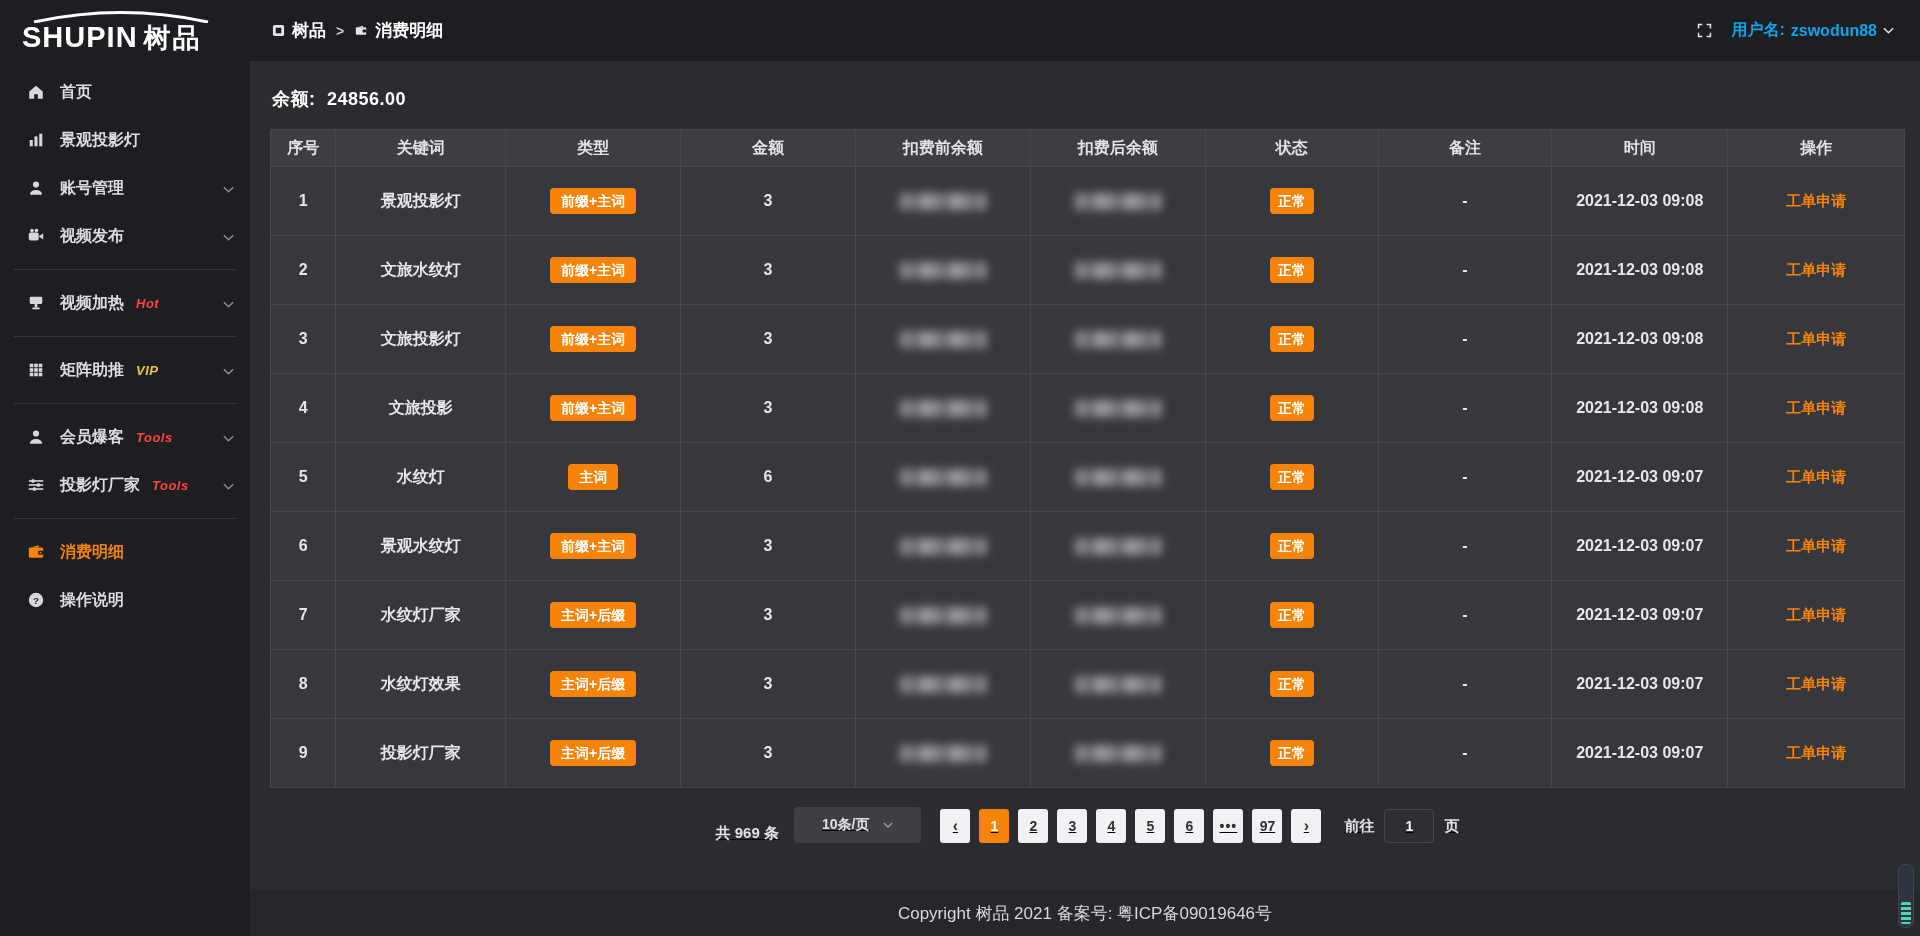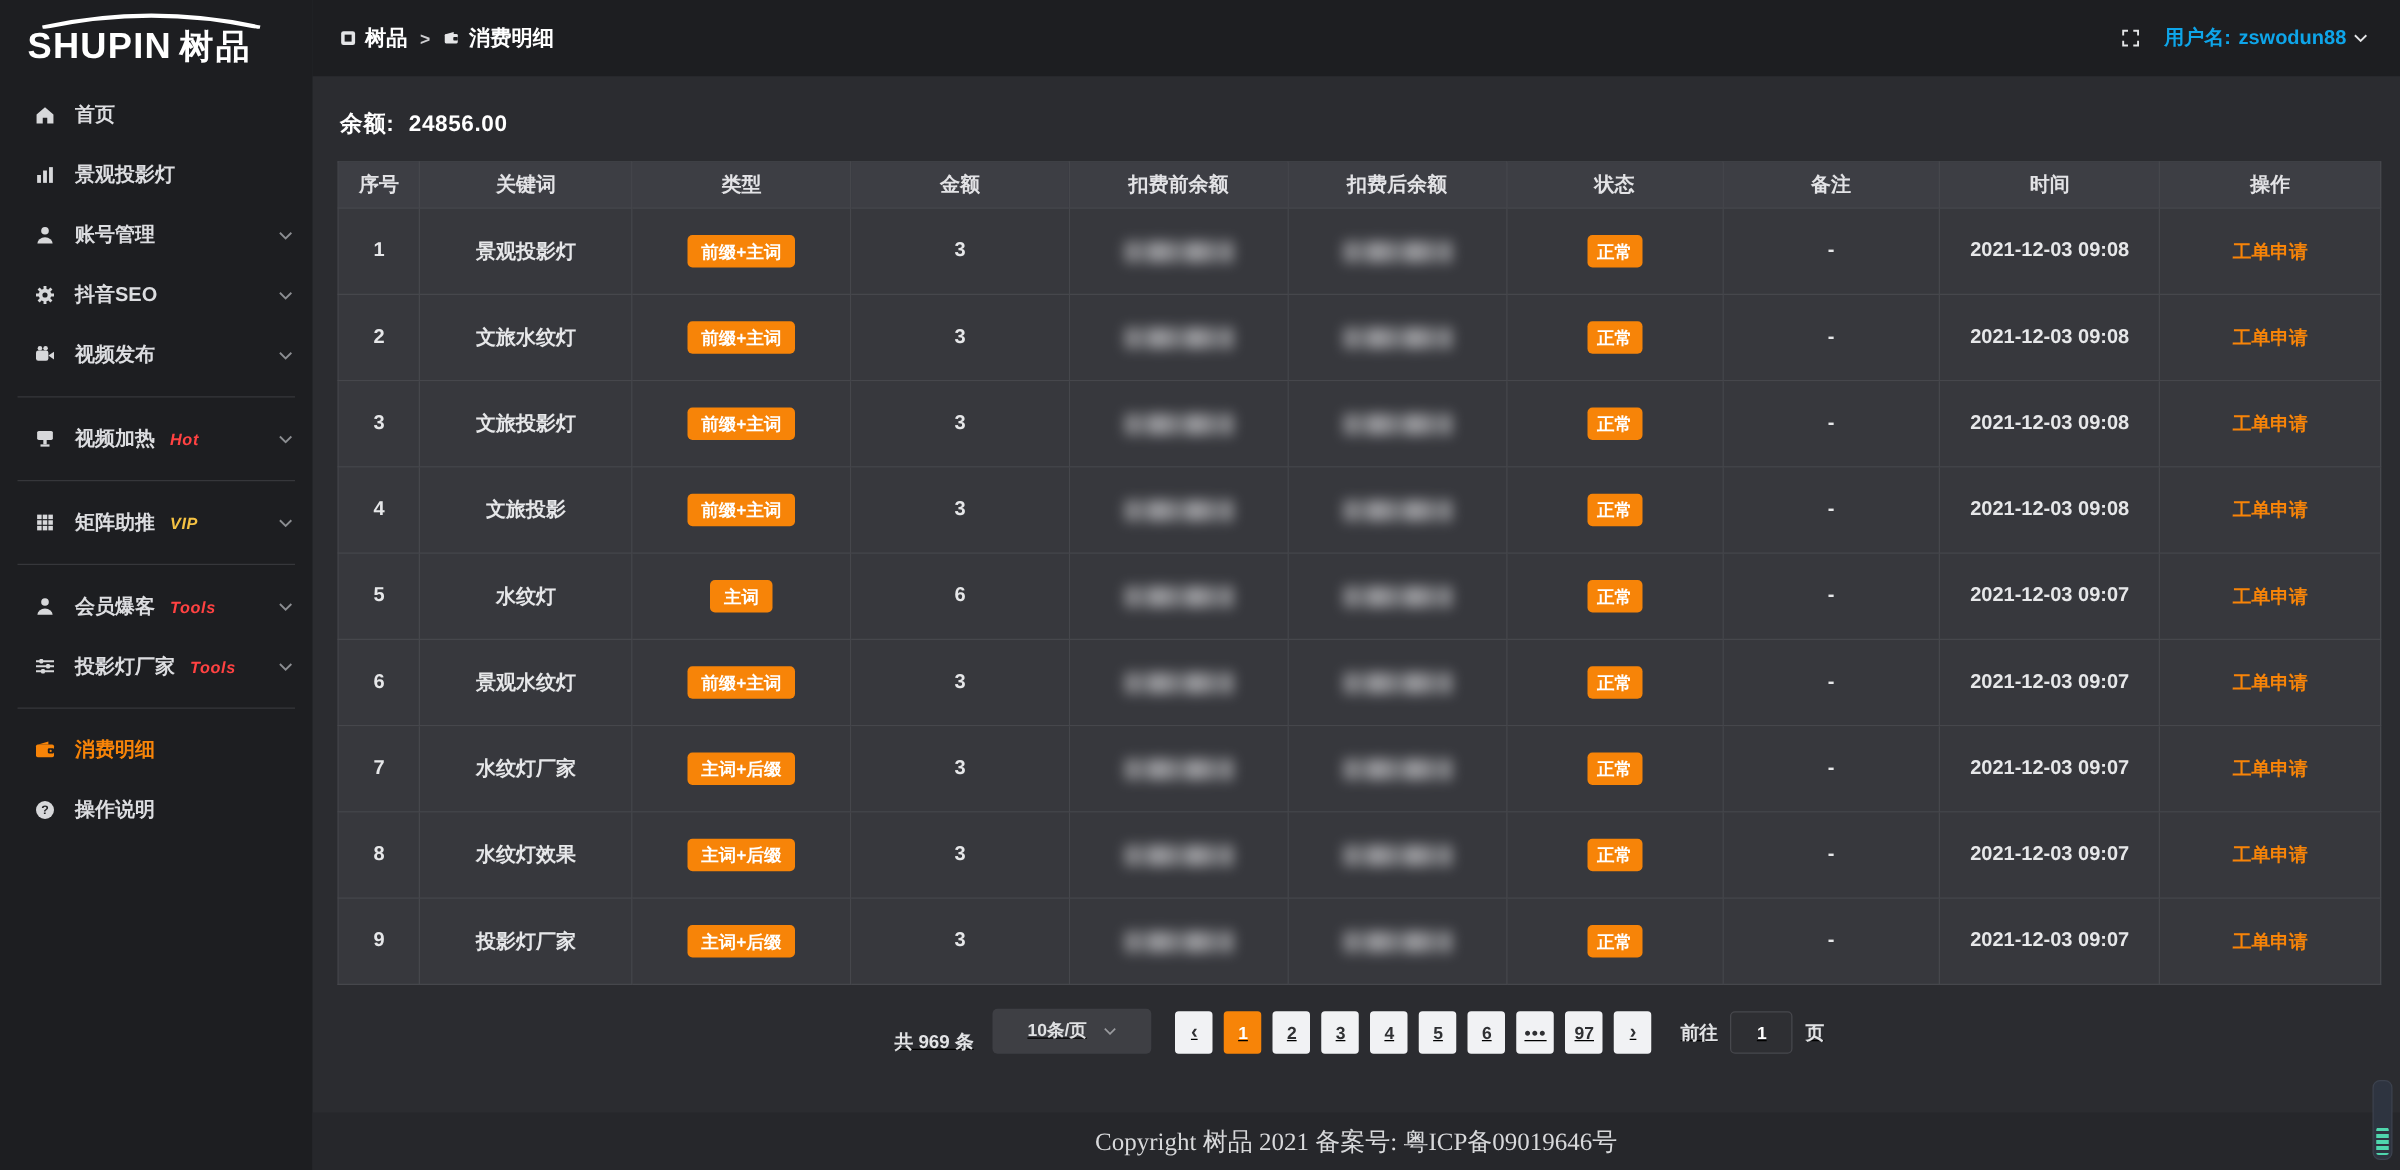--- a/index.html
+++ b/index.html
@@ -68,21 +68,21 @@
   .pager .total { color:#e2e3e5; font-size:15px; font-weight:600; margin-right:6px; }
   .size-select { background:#3e3f44; color:#dfe0e2; font-size:14px; font-weight:600; height:36px; padding:0 28px; border-radius:4px; display:flex; align-items:center; gap:14px; cursor:pointer; margin-right:10px; }
   .pg-btn { min-width:30px; height:34px; padding:0 6px; background:#f1f2f4; color:#2f3033; border:none; border-radius:3px; font-size:14px; font-weight:700; cursor:pointer; display:flex; align-items:center; justify-content:center; }
   .pg-btn.arrow { font-size:16px; }
   .pg-btn.active { background:var(--accent); color:#fff; }
   .pg-btn.ellipsis { letter-spacing:1px; }
   .goto { display:flex; align-items:center; gap:10px; color:#e2e3e5; font-size:15px; font-weight:600; margin-left:14px; }
   .goto-input { width:50px; height:34px; background:#2e2f33; border:1px solid #47484d; border-radius:4px; color:#fff; text-align:center; font-size:14px; font-weight:700; }
 
   .spacer { flex:1; }
-  .footer { height:46px; background:#26272b; display:flex; align-items:center; justify-content:center; color:#d8d9db; font-size:20px; margin:0 -15px 0 -20px;font-family:Liberation Serif, serif; }
+  .footer { height:46px; background:#26272b; display:flex; align-items:center; justify-content:center; color:#d8d9db; font-size:17px; margin:0 -15px 0 -20px; }
 
   
   .float-widget { position:absolute; right:6px; bottom:8px; width:16px; height:64px; background:#2e3440; border:1px solid #3c424e; border-radius:6px; overflow:hidden; cursor:pointer; }
   .float-widget .stripes { position:absolute; bottom:3px; left:2px; right:2px; height:22px; background:repeating-linear-gradient(180deg,#4fd6ad 0 3px,#2e3440 3px 5px); border-radius:2px; }
 </style>
 </head>
 <body>
 
 <div class="app">
 
@@ -122,38 +122,20 @@
               <circle cx="10" cy="6.2" r="3.4" fill="#d7d8da"></circle>
               <path d="M3.2 17.5 a6.8 5.4 0 0 1 13.6 0 z" fill="#d7d8da"></path>
             </svg>
         </span>
         <span class="label">账号管理</span>
         <span class="chev"><svg width="11" height="7" viewBox="0 0 12 7">
               <path d="M1 1 L6 6 L11 1" stroke="#8b8d91" stroke-width="1.6" fill="none"></path>
             </svg></span>
       </div>
 
-      <div class="menu-item">
-        <span class="mi-icon">
-          <svg width="18" height="18" viewBox="0 0 20 20">
-              <g stroke="#d7d8da" stroke-width="2.6">
-                <line x1="10" y1="2" x2="10" y2="18"></line>
-                <line x1="2" y1="10" x2="18" y2="10"></line>
-                <line x1="4.3" y1="4.3" x2="15.7" y2="15.7"></line>
-                <line x1="15.7" y1="4.3" x2="4.3" y2="15.7"></line>
-              </g>
-              <circle cx="10" cy="10" r="5.6" fill="#d7d8da"></circle>
-              <circle cx="10" cy="10" r="2.3" fill="#1d1e21"></circle>
-            </svg>
-        </span>
-        <span class="label">抖音SEO</span>
-        <span class="chev"><svg width="11" height="7" viewBox="0 0 12 7">
-              <path d="M1 1 L6 6 L11 1" stroke="#8b8d91" stroke-width="1.6" fill="none"></path>
-            </svg></span>
-      </div>
 
       <div class="menu-item">
         <span class="mi-icon">
           <svg width="18" height="18" viewBox="0 0 20 20">
               <rect x="2" y="6" width="11" height="9" rx="2" fill="#d7d8da"></rect>
               <polygon points="13,10.5 18,7 18,14" fill="#d7d8da"></polygon>
               <circle cx="5.5" cy="4" r="2" fill="#d7d8da"></circle>
               <circle cx="10.5" cy="4" r="2" fill="#d7d8da"></circle>
             </svg>
         </span>

